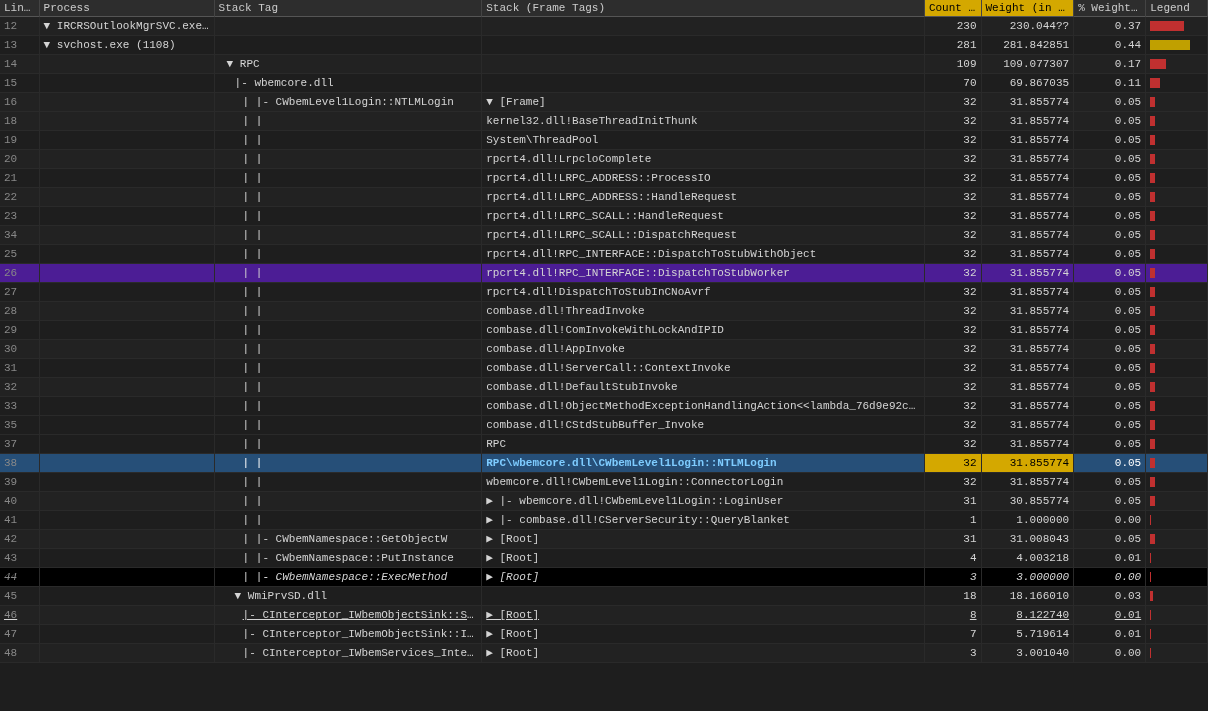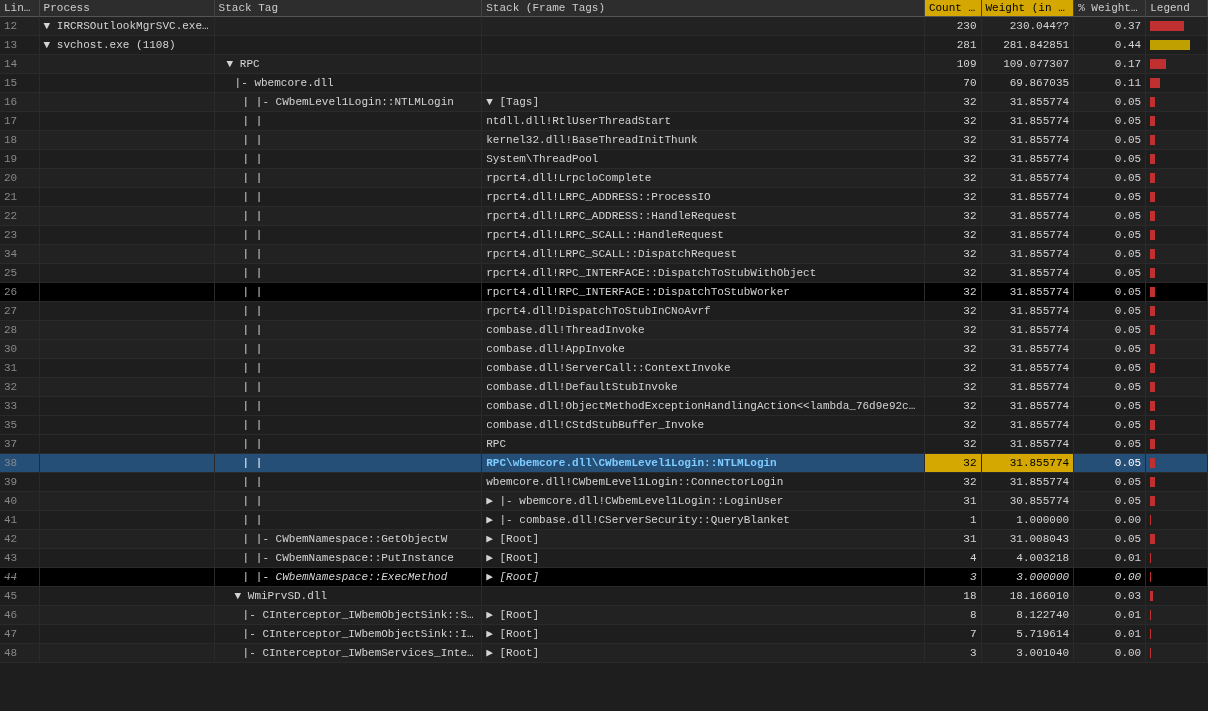--- a/index.html
+++ b/index.html
@@ -121,31 +121,21 @@
           <td style="padding-left: 4px;"></td>
           <td style="text-align: right; padding-right: 4px;">70</td>
           <td style="text-align: right; padding-right: 4px;">69.867035</td>
           <td style="text-align: right; padding-right: 4px;">0.11</td>
           <td style="padding-left: 4px;"><div style="display: inline-block; height: 10px; vertical-align: middle; width: 10px; background: rgb(192, 48, 48);"></div></td>
         </tr>
         <tr style="background: rgb(34, 34, 34);">
           <td style="color: rgb(136, 136, 136);">16</td>
           <td style="padding-left: 4px;"></td>
           <td style="padding-left: 28px;">  | |- CWbemLevel1Login::NTLMLogin</td>
-          <td style="padding-left: 4px;">▼ [Tags]</td>
-          <td style="text-align: right; padding-right: 4px;">32</td>
-          <td style="text-align: right; padding-right: 4px;">31.855774</td>
-          <td style="text-align: right; padding-right: 4px;">0.05</td>
-          <td style="padding-left: 4px;"><div style="display: inline-block; height: 10px; vertical-align: middle; width: 4.54545px; background: rgb(192, 48, 48);"></div></td>
-        </tr>
-        <tr style="background: rgb(30, 30, 30);">
-          <td style="color: rgb(136, 136, 136);">17</td>
-          <td style="padding-left: 4px;"></td>
-          <td style="padding-left: 28px;">  | |</td>
-          <td style="padding-left: 4px;">ntdll.dll!RtlUserThreadStart</td>
+          <td style="padding-left: 4px;">▼ [Frame]</td>
           <td style="text-align: right; padding-right: 4px;">32</td>
           <td style="text-align: right; padding-right: 4px;">31.855774</td>
           <td style="text-align: right; padding-right: 4px;">0.05</td>
           <td style="padding-left: 4px;"><div style="display: inline-block; height: 10px; vertical-align: middle; width: 4.54545px; background: rgb(192, 48, 48);"></div></td>
         </tr>
         <tr style="background: rgb(34, 34, 34);">
           <td style="color: rgb(136, 136, 136);">18</td>
           <td style="padding-left: 4px;"></td>
           <td style="padding-left: 28px;">  | |</td>
           <td style="padding-left: 4px;">kernel32.dll!BaseThreadInitThunk</td>
@@ -217,21 +207,21 @@
         <tr style="background: rgb(30, 30, 30);">
           <td style="color: rgb(136, 136, 136);">25</td>
           <td style="padding-left: 4px;"></td>
           <td style="padding-left: 28px;">  | |</td>
           <td style="padding-left: 4px;">rpcrt4.dll!RPC_INTERFACE::DispatchToStubWithObject</td>
           <td style="text-align: right; padding-right: 4px;">32</td>
           <td style="text-align: right; padding-right: 4px;">31.855774</td>
           <td style="text-align: right; padding-right: 4px;">0.05</td>
           <td style="padding-left: 4px;"><div style="display: inline-block; height: 10px; vertical-align: middle; width: 4.54545px; background: rgb(192, 48, 48);"></div></td>
         </tr>
-        <tr style="background: #000000; padding-left: 44px;">
+        <tr style="background: #4c1d95; padding-left: 44px;">
           <td style="color: rgb(136, 136, 136);">26</td>
           <td style="padding-left: 4px;"></td>
           <td style="padding-left: 28px;">  | |</td>
           <td style="padding-left: 4px;">rpcrt4.dll!RPC_INTERFACE::DispatchToStubWorker</td>
           <td style="text-align: right; padding-right: 4px;">32</td>
           <td style="text-align: right; padding-right: 4px;">31.855774</td>
           <td style="text-align: right; padding-right: 4px;">0.05</td>
           <td style="padding-left: 4px;"><div style="display: inline-block; height: 10px; vertical-align: middle; width: 4.54545px; background: rgb(192, 48, 48);"></div></td>
         </tr>
         <tr style="background: rgb(30, 30, 30);">
@@ -242,20 +232,30 @@
           <td style="text-align: right; padding-right: 4px;">32</td>
           <td style="text-align: right; padding-right: 4px;">31.855774</td>
           <td style="text-align: right; padding-right: 4px;">0.05</td>
           <td style="padding-left: 4px;"><div style="display: inline-block; height: 10px; vertical-align: middle; width: 4.54545px; background: rgb(192, 48, 48);"></div></td>
         </tr>
         <tr style="background: rgb(34, 34, 34);">
           <td style="color: rgb(136, 136, 136);">28</td>
           <td style="padding-left: 4px;"></td>
           <td style="padding-left: 28px;">  | |</td>
           <td style="padding-left: 4px;">combase.dll!ThreadInvoke</td>
+          <td style="text-align: right; padding-right: 4px;">32</td>
+          <td style="text-align: right; padding-right: 4px;">31.855774</td>
+          <td style="text-align: right; padding-right: 4px;">0.05</td>
+          <td style="padding-left: 4px;"><div style="display: inline-block; height: 10px; vertical-align: middle; width: 4.54545px; background: rgb(192, 48, 48);"></div></td>
+        </tr>
+        <tr style="background: rgb(30, 30, 30);">
+          <td style="color: rgb(136, 136, 136);">29</td>
+          <td style="padding-left: 4px;"></td>
+          <td style="padding-left: 28px;">  | |</td>
+          <td style="padding-left: 4px;">combase.dll!ComInvokeWithLockAndIPID</td>
           <td style="text-align: right; padding-right: 4px;">32</td>
           <td style="text-align: right; padding-right: 4px;">31.855774</td>
           <td style="text-align: right; padding-right: 4px;">0.05</td>
           <td style="padding-left: 4px;"><div style="display: inline-block; height: 10px; vertical-align: middle; width: 4.54545px; background: rgb(192, 48, 48);"></div></td>
         </tr>
         <tr style="background: rgb(34, 34, 34);">
           <td style="color: rgb(136, 136, 136);">30</td>
           <td style="padding-left: 4px;"></td>
           <td style="padding-left: 28px;">  | |</td>
           <td style="padding-left: 4px;">combase.dll!AppInvoke</td>
@@ -387,21 +387,21 @@
         <tr style="background: rgb(30, 30, 30);">
           <td style="color: rgb(136, 136, 136);">45</td>
           <td style="padding-left: 4px;"></td>
           <td style="padding-left: 20px;">▼ WmiPrvSD.dll</td>
           <td style="padding-left: 4px;"></td>
           <td style="text-align: right; padding-right: 4px;">18</td>
           <td style="text-align: right; padding-right: 4px;">18.166010</td>
           <td style="text-align: right; padding-right: 4px;">0.03</td>
           <td style="padding-left: 4px;"><div style="display: inline-block; height: 10px; vertical-align: middle; width: 2.72727px; background: rgb(192, 48, 48);"></div></td>
         </tr>
-        <tr style="background: rgb(34, 34, 34);">
+        <tr style="background: rgb(34, 34, 34); text-decoration: underline;">
           <td style="color: rgb(136, 136, 136);">46</td>
           <td style="padding-left: 4px;"></td>
           <td style="padding-left: 28px;">  |- CInterceptor_IWbemObjectSink::SetStatus</td>
           <td style="padding-left: 4px;">▶ [Root]</td>
           <td style="text-align: right; padding-right: 4px;">8</td>
           <td style="text-align: right; padding-right: 4px;">8.122740</td>
           <td style="text-align: right; padding-right: 4px;">0.01</td>
           <td style="padding-left: 4px;"><div style="display: inline-block; height: 10px; vertical-align: middle; width: 1px; background: rgb(192, 48, 48);"></div></td>
         </tr>
         <tr style="background: rgb(30, 30, 30);">

